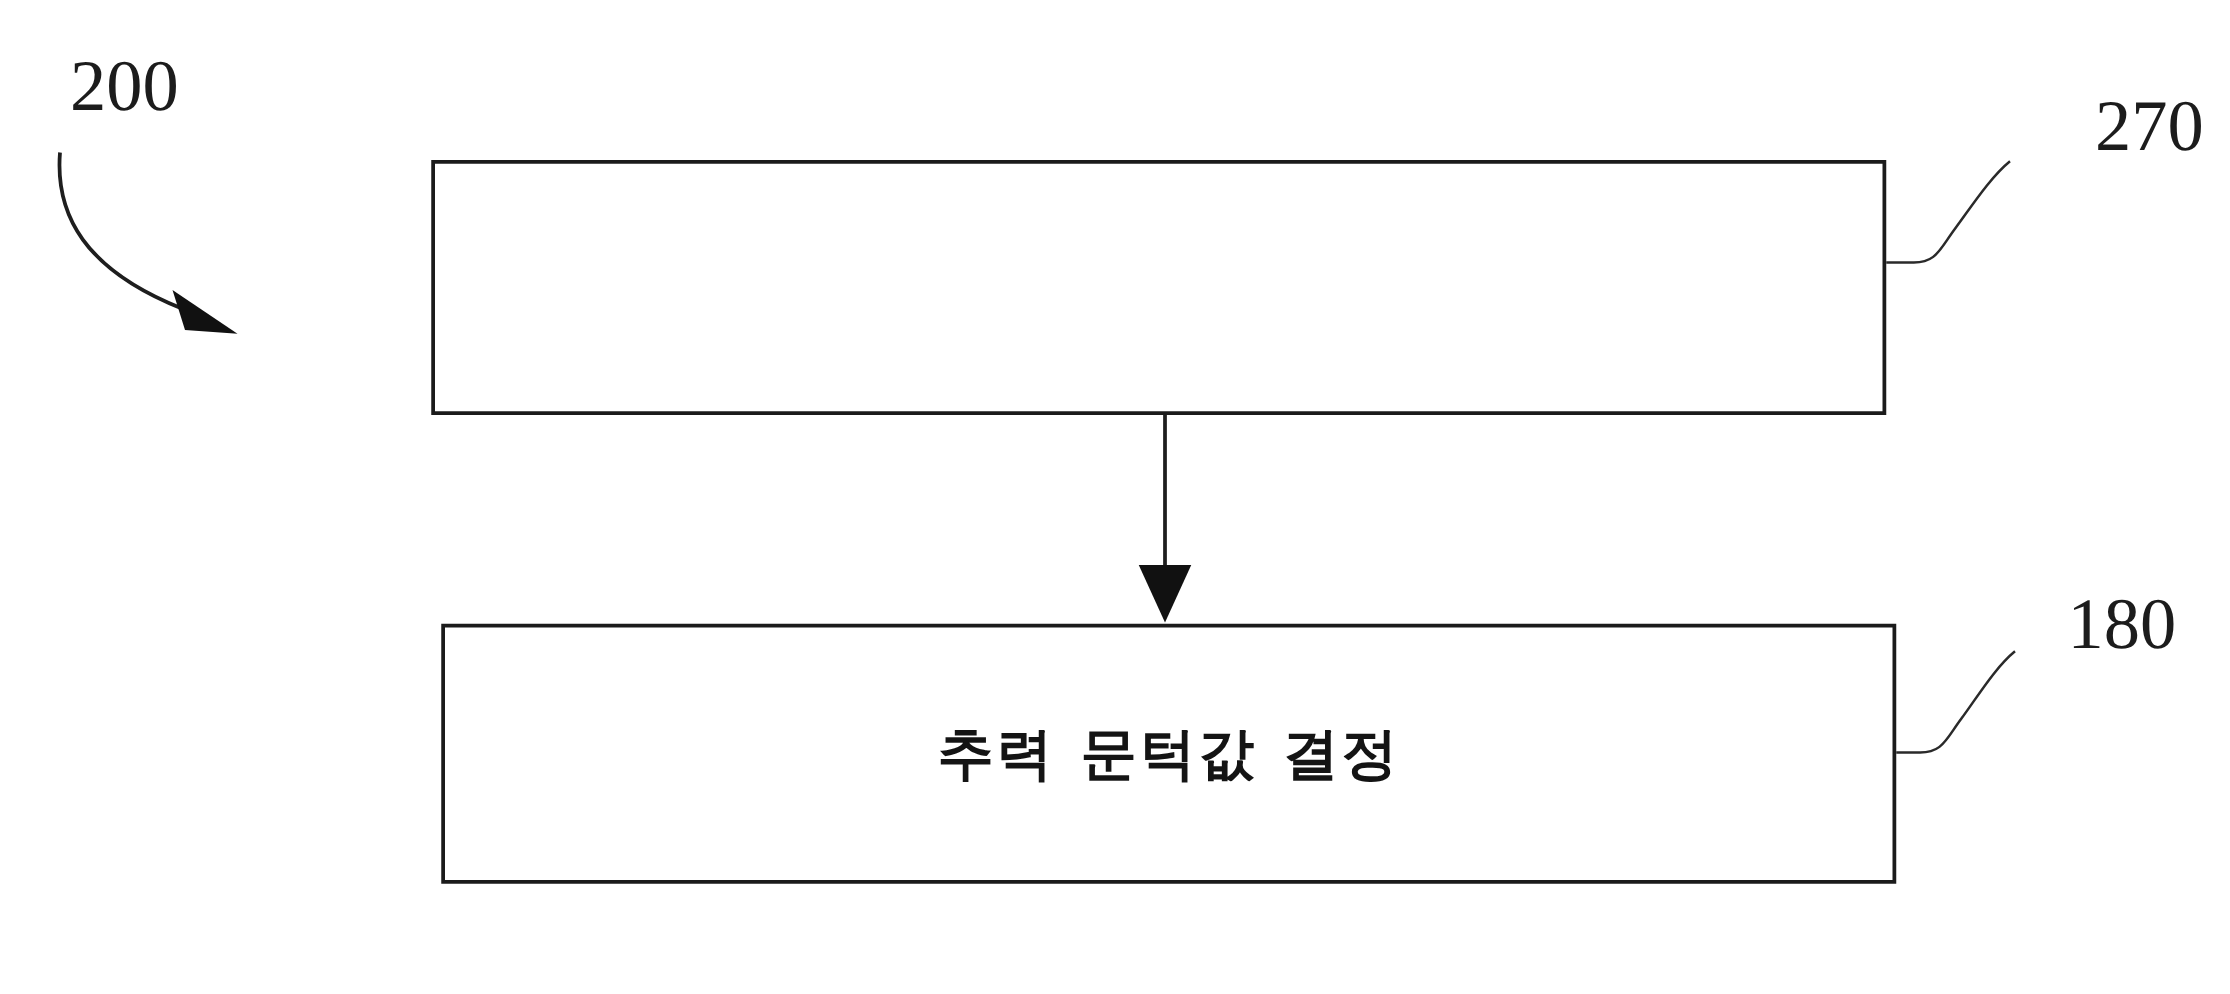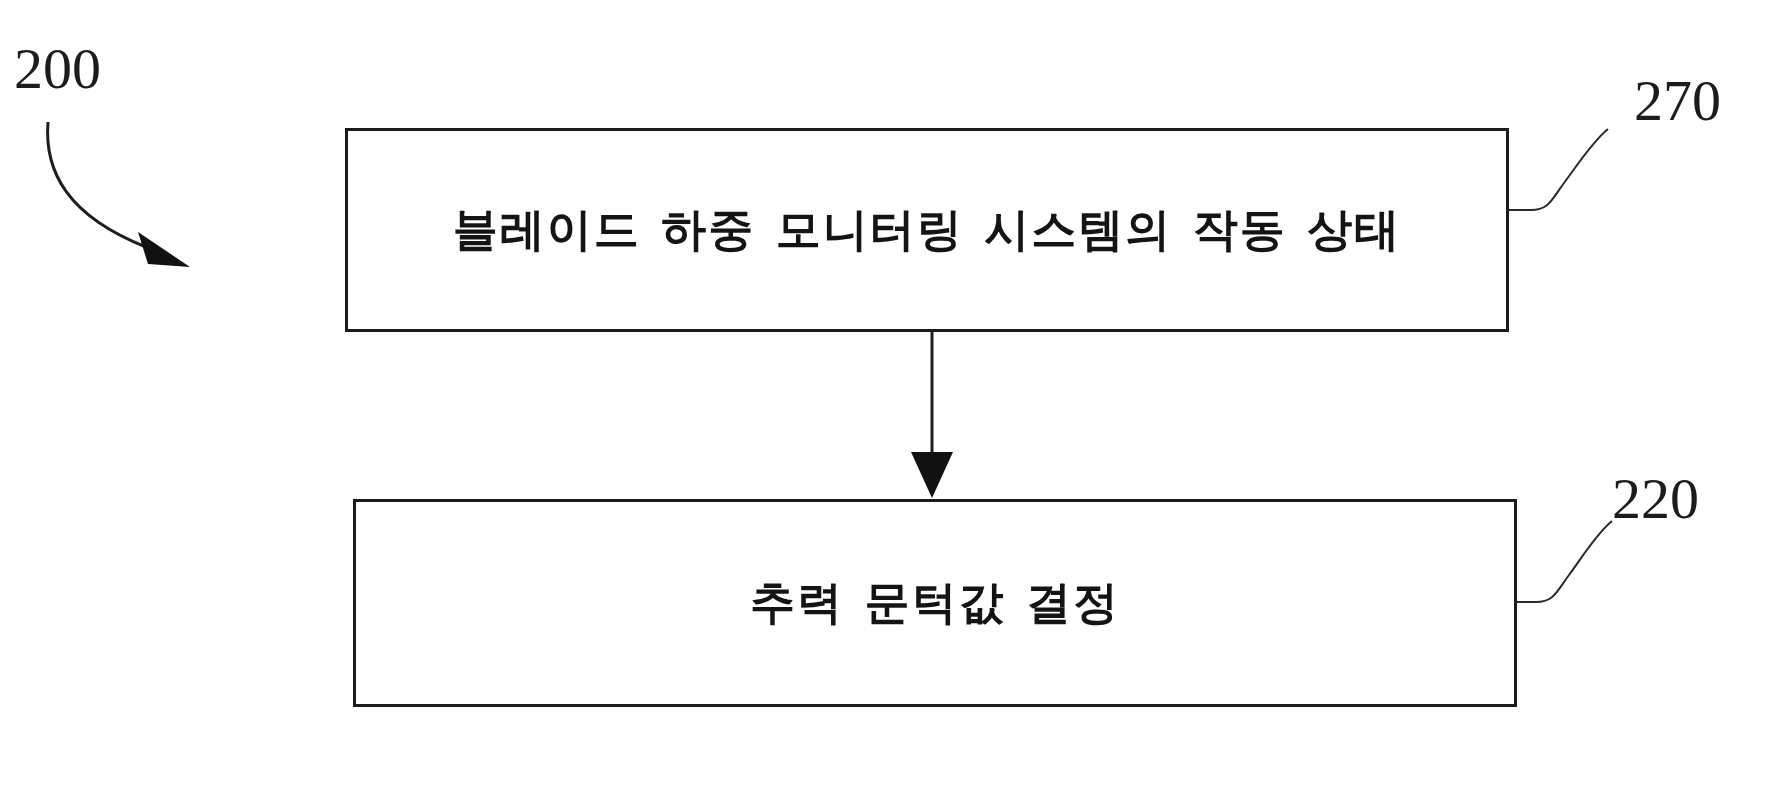--- a/index.html
+++ b/index.html
@@ -53,20 +53,21 @@
     letter-spacing: 2px;
     word-spacing: 6px;
     font-family: "Liberation Sans", sans-serif;
   }
   .fig-label {
     position: absolute;
     color: #1c1c1c;
     font-family: "Liberation Serif", serif;
     font-size: 58px;
     line-height: 58px;
+    margin-left: 42px;
   }
   .label-200 { left: 14px;   top: 40px; }
   .label-210 { left: 1634px; top: 72px; }
   .label-220 { left: 1612px; top: 470px; }
 </style>
 </head>
 <body>
 
 <div class="canvas">
 
@@ -80,27 +81,26 @@
 
     <path d="M 1507 210 L 1529 210 C 1549 211, 1552 199, 1564 183 C 1576 167, 1592 142, 1608 129" fill="none" stroke="#2a2a2a" stroke-width="2"></path>
 
     <path d="M 1516 602 L 1534 602 C 1554 603, 1557 591, 1569 575 C 1581 559, 1596 534, 1612 521" fill="none" stroke="#2a2a2a" stroke-width="2"></path>
   </svg>
 
   <div class="fig-label label-200">200</div>
 
   <div class="step-box box-210">
     <div class="box-text">
-      <div>블레이드 하중 모니터링 시스템의 작동 상태</div>
     </div>
   </div>
 
   <div class="fig-label label-210">270</div>
 
   <div class="step-box box-220">
     <div class="box-text">
       <div>추력 문턱값 결정</div>
     </div>
   </div>
 
-  <div class="fig-label label-220">220</div>
+  <div class="fig-label label-220">180</div>
 
 </div>
 
 </body></html>

